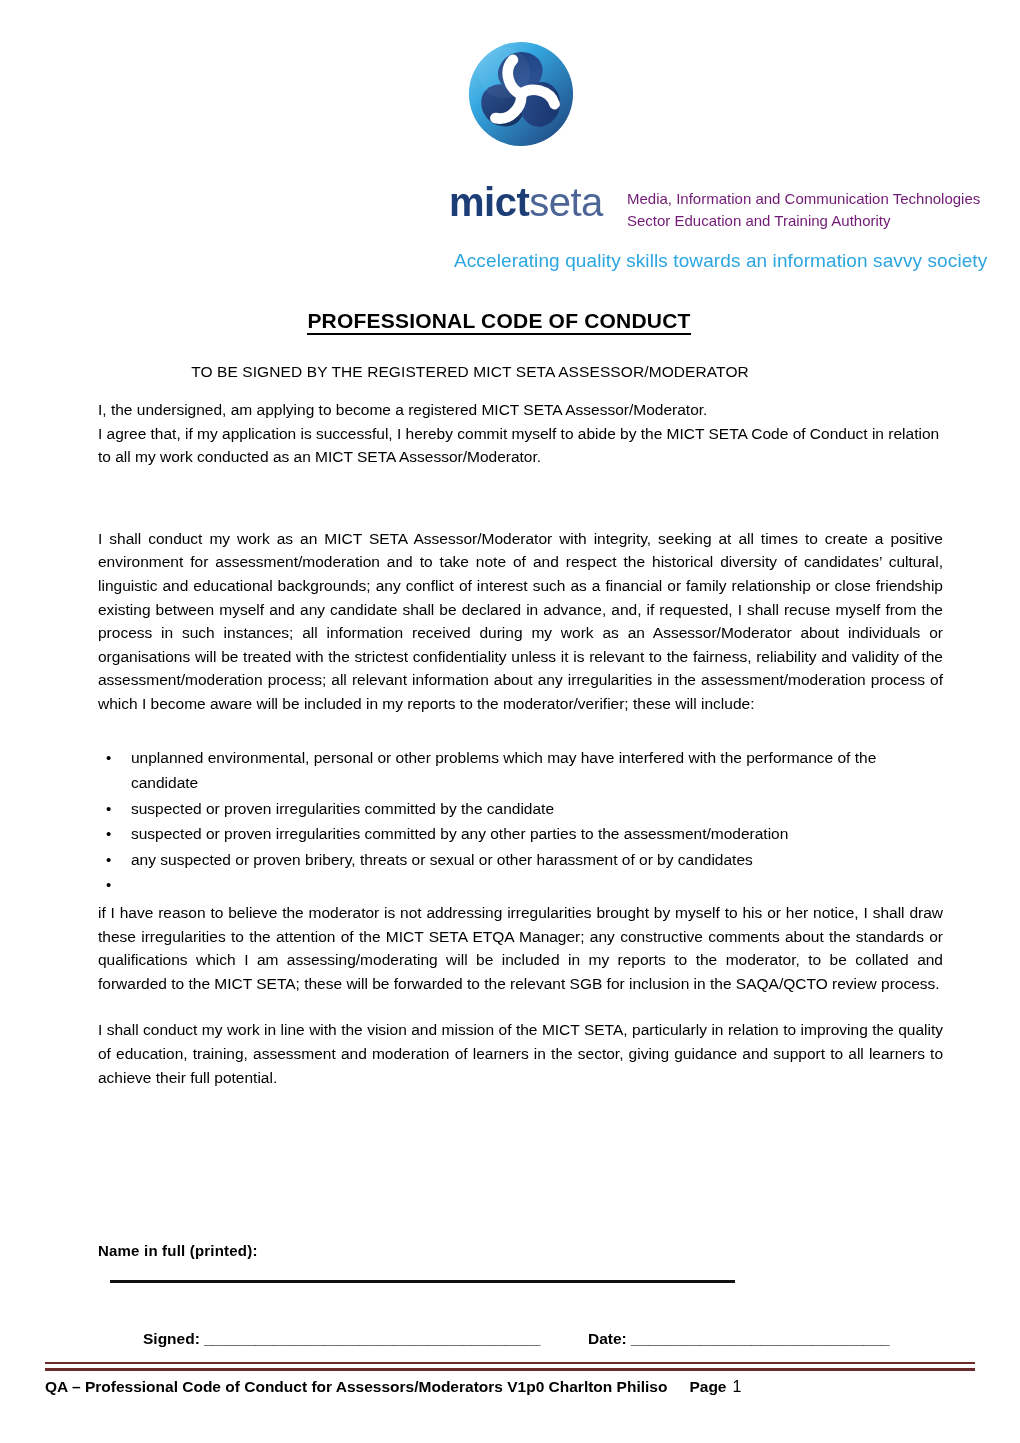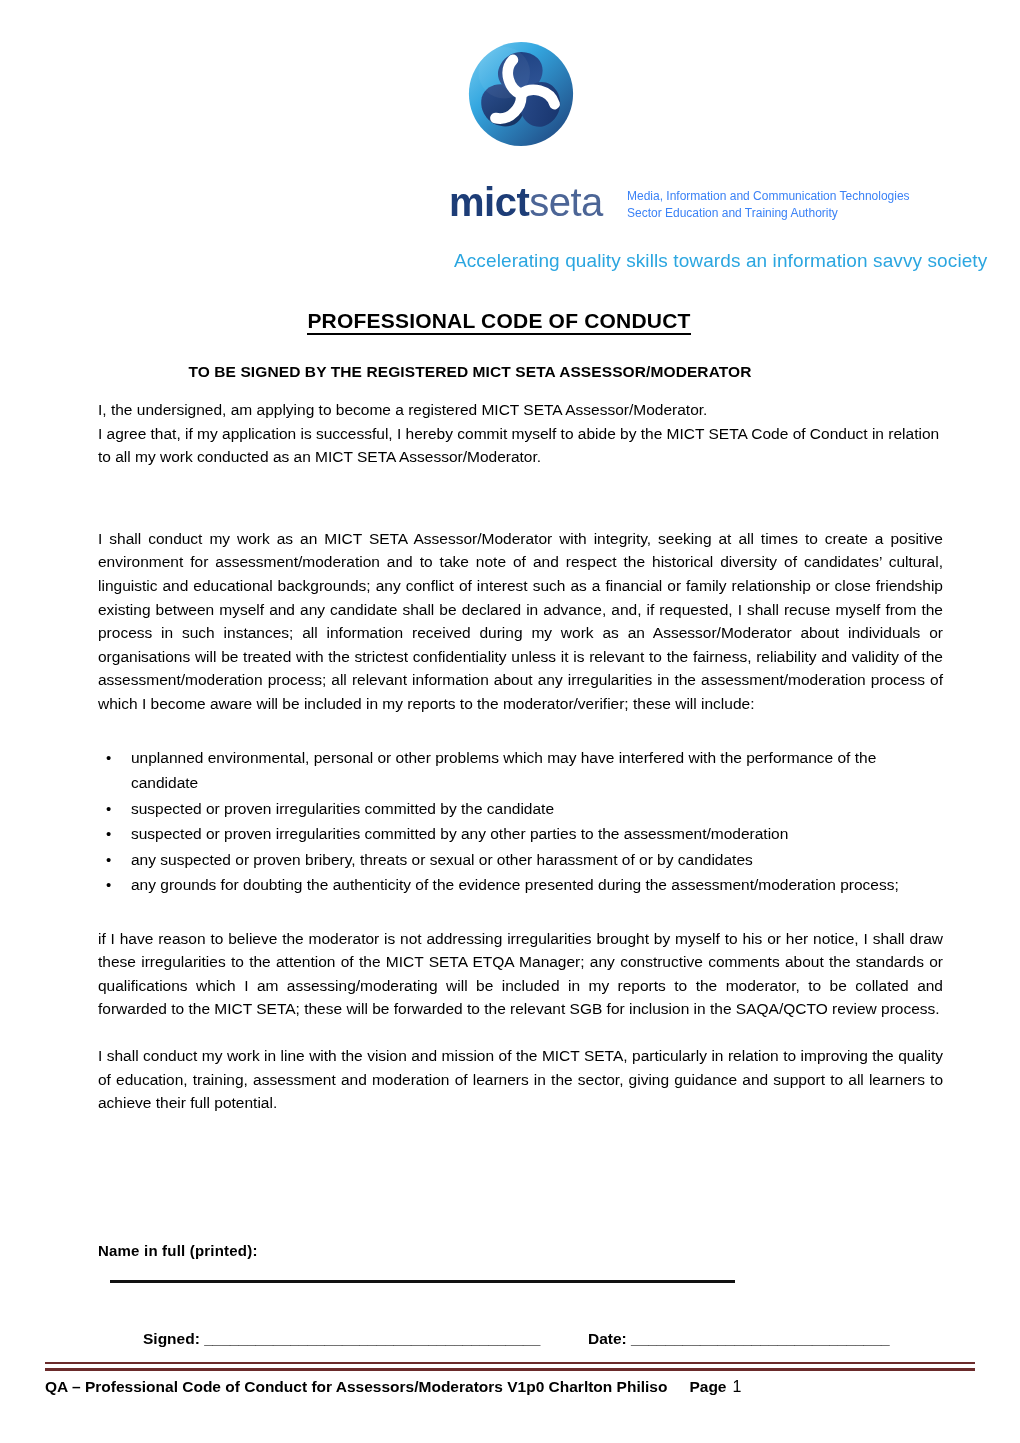--- a/index.html
+++ b/index.html
@@ -54,23 +54,23 @@
     color: #1d3d77;
   }
   .logo-wordmark .wm-light {
     font-weight: normal;
     color: #4c6596;
   }
   .logo-descriptor {
     position: absolute;
     left: 590px;
     top: 158px;
-    font-size: 12px;
+    font-size: 15px;
     line-height: 1.45;
-    color: #3b82f6;
+    color: #701a75;
     white-space: nowrap;
   }
   .logo-tagline {
     position: absolute;
     left: 417px;
     top: 220px;
     font-size: 19px;
     color: #2ba6e0;
     white-space: nowrap;
     letter-spacing: 0.1px;
@@ -91,21 +91,21 @@
     border-bottom: 2px solid #000;
     padding-bottom: 1px;
   }
   .doc-subtitle {
     position: absolute;
     left: 0;
     top: 363px;
     width: 940px;
     text-align: center;
     font-size: 15.5px;
-    font-weight: bold;
+    font-weight: normal;
     letter-spacing: 0.1px;
   }
 
   
   .body-area {
     position: absolute;
     left: 98px;
     top: 398px;
     width: 845px;
   }
@@ -310,21 +310,20 @@
       <li>
         <span class="bullet-dot">•</span>
         <span>suspected or proven irregularities committed by any other parties to the assessment/moderation</span>
       </li>
       <li>
         <span class="bullet-dot">•</span>
         <span>any suspected or proven bribery, threats or sexual or other harassment of or by candidates</span>
       </li>
       <li>
         <span class="bullet-dot">•</span>
-        <span>any grounds for doubting the authenticity of the evidence presented during the assessment/moderation process;</span>
       </li>
     </ul>
 
     <div class="gap-md"></div>
 
     <p class="para justified">if I have reason to believe the moderator is not addressing irregularities brought by myself to his or her notice, I shall draw these irregularities to the attention of the MICT SETA ETQA Manager; any constructive comments about the standards or qualifications which I am assessing/moderating will be included in my reports to the moderator, to be collated and forwarded to the MICT SETA; these will be forwarded to the relevant SGB for inclusion in the SAQA/QCTO review process.</p>
 
     <div class="gap-sm"></div>
 
     <p class="para justified">I shall conduct my work in line with the vision and mission of the MICT SETA, particularly in relation to improving the quality of education, training, assessment and moderation of learners in the sector, giving guidance and support to all learners to achieve their full potential.</p>

